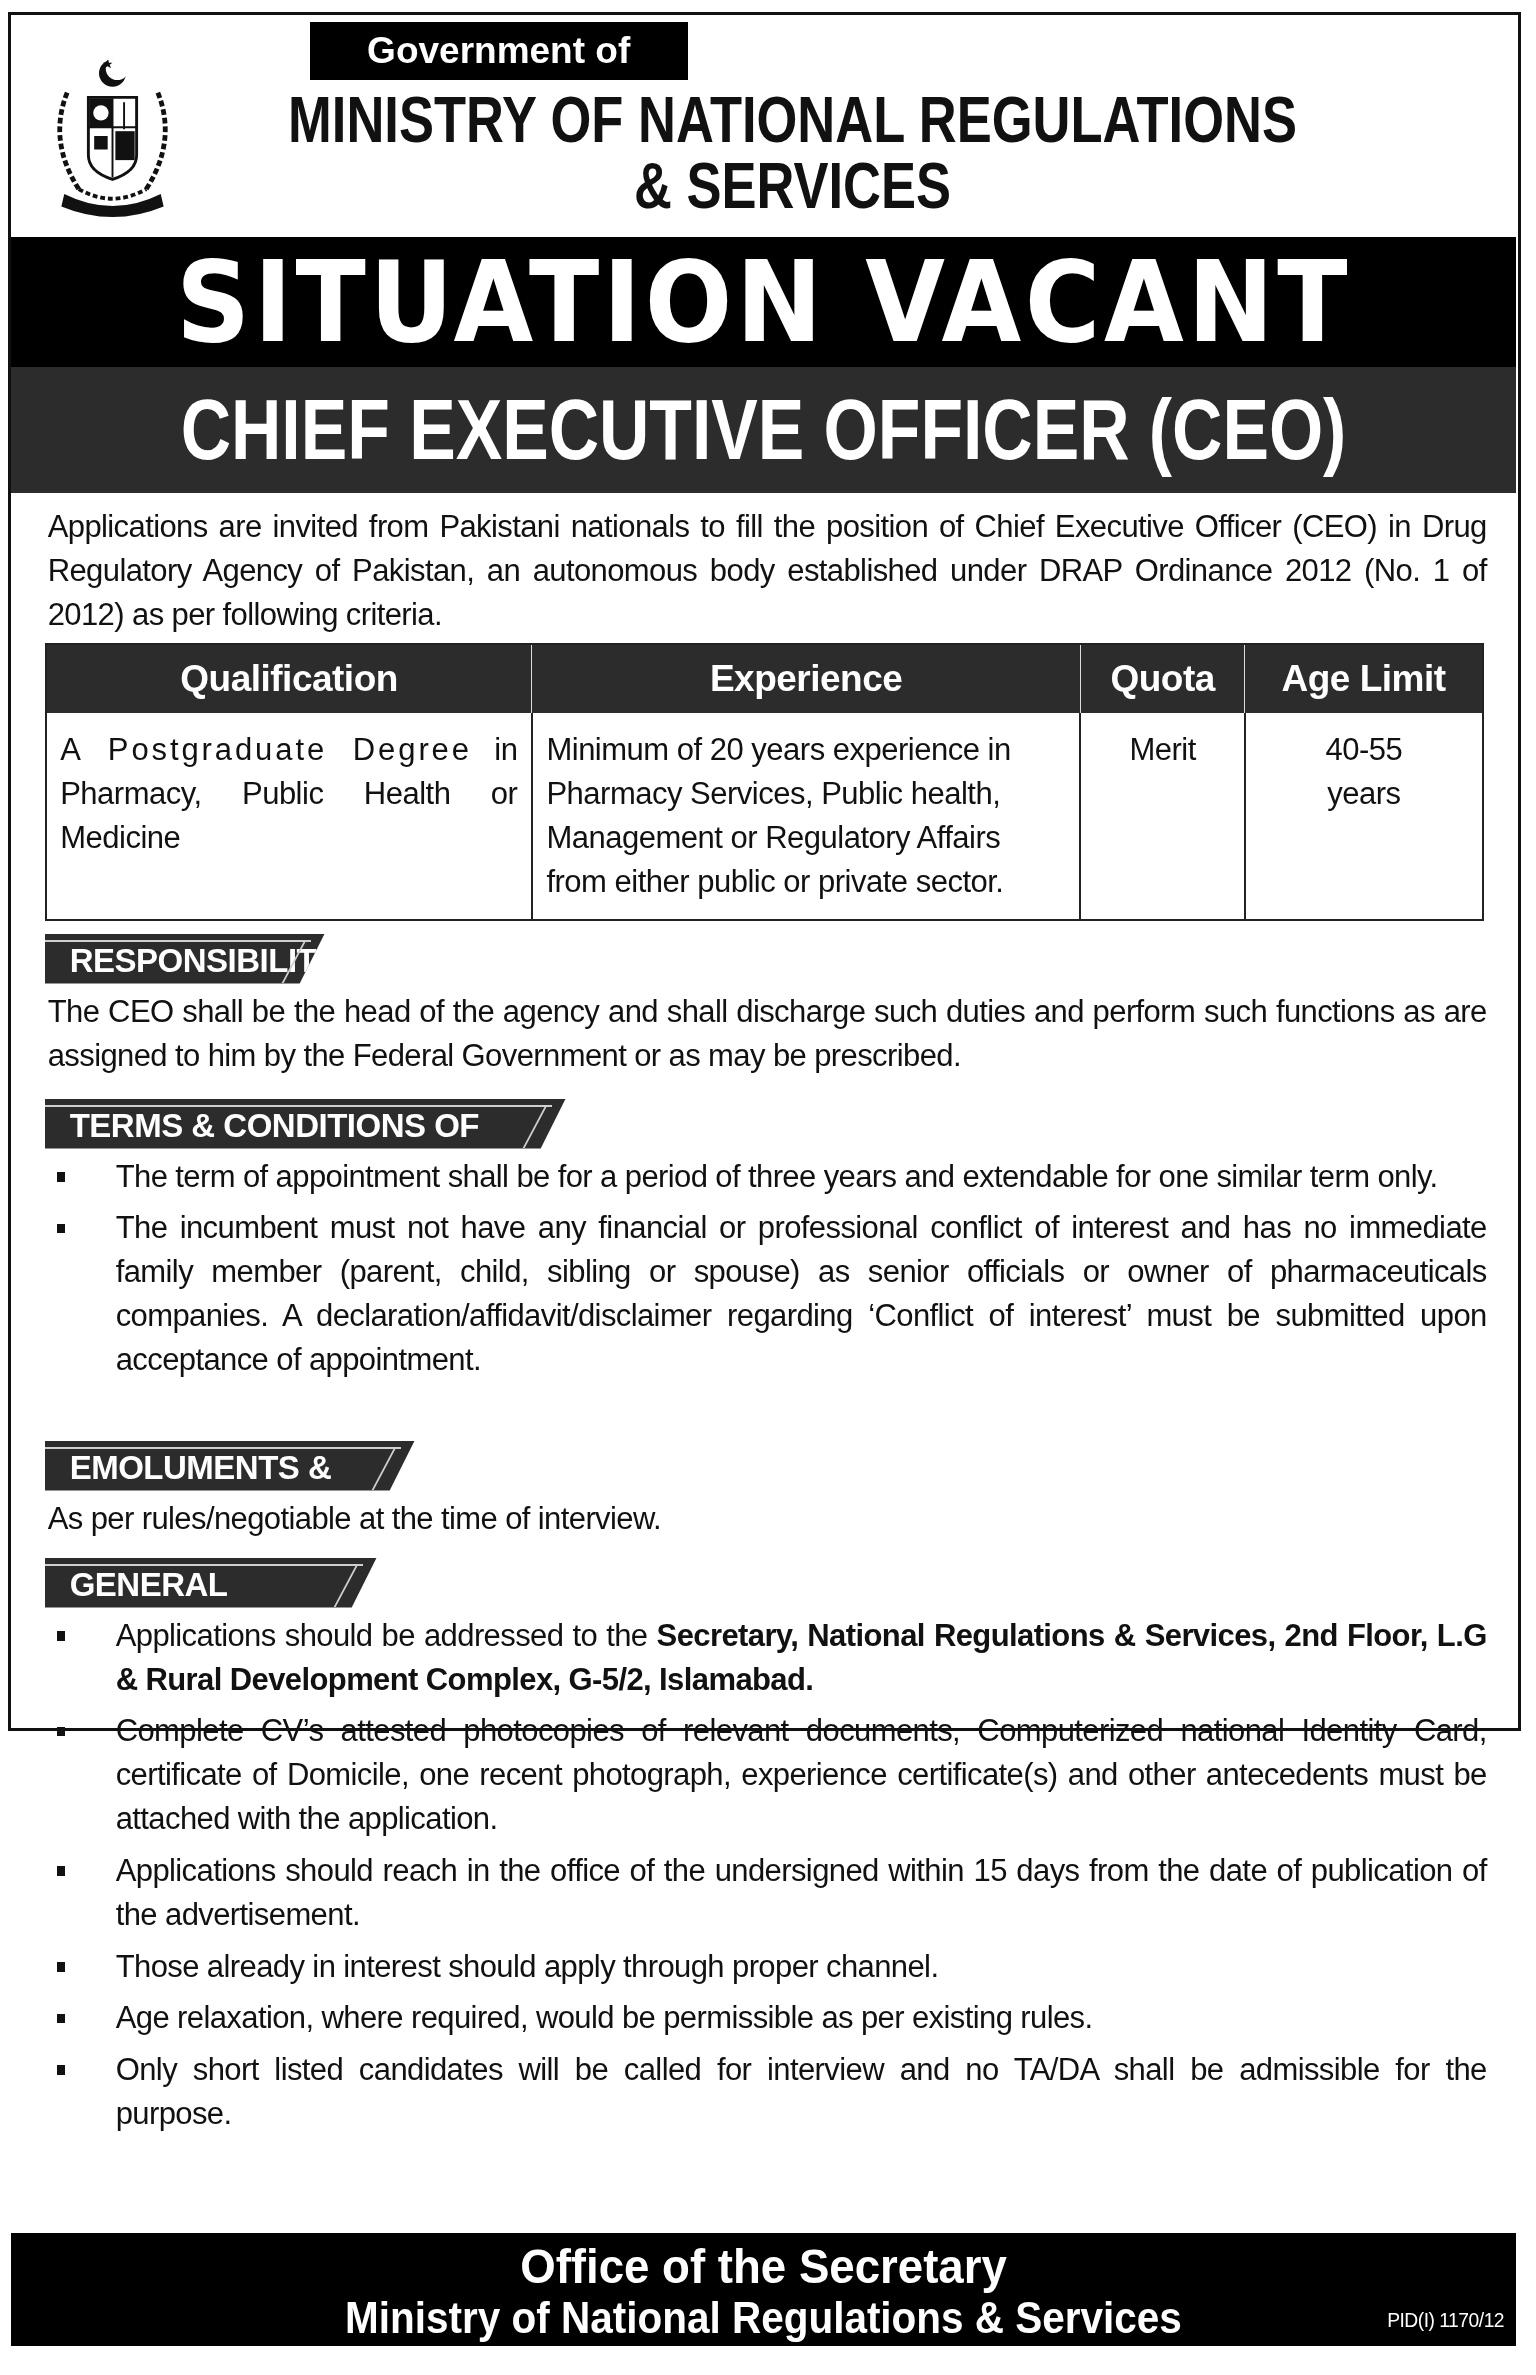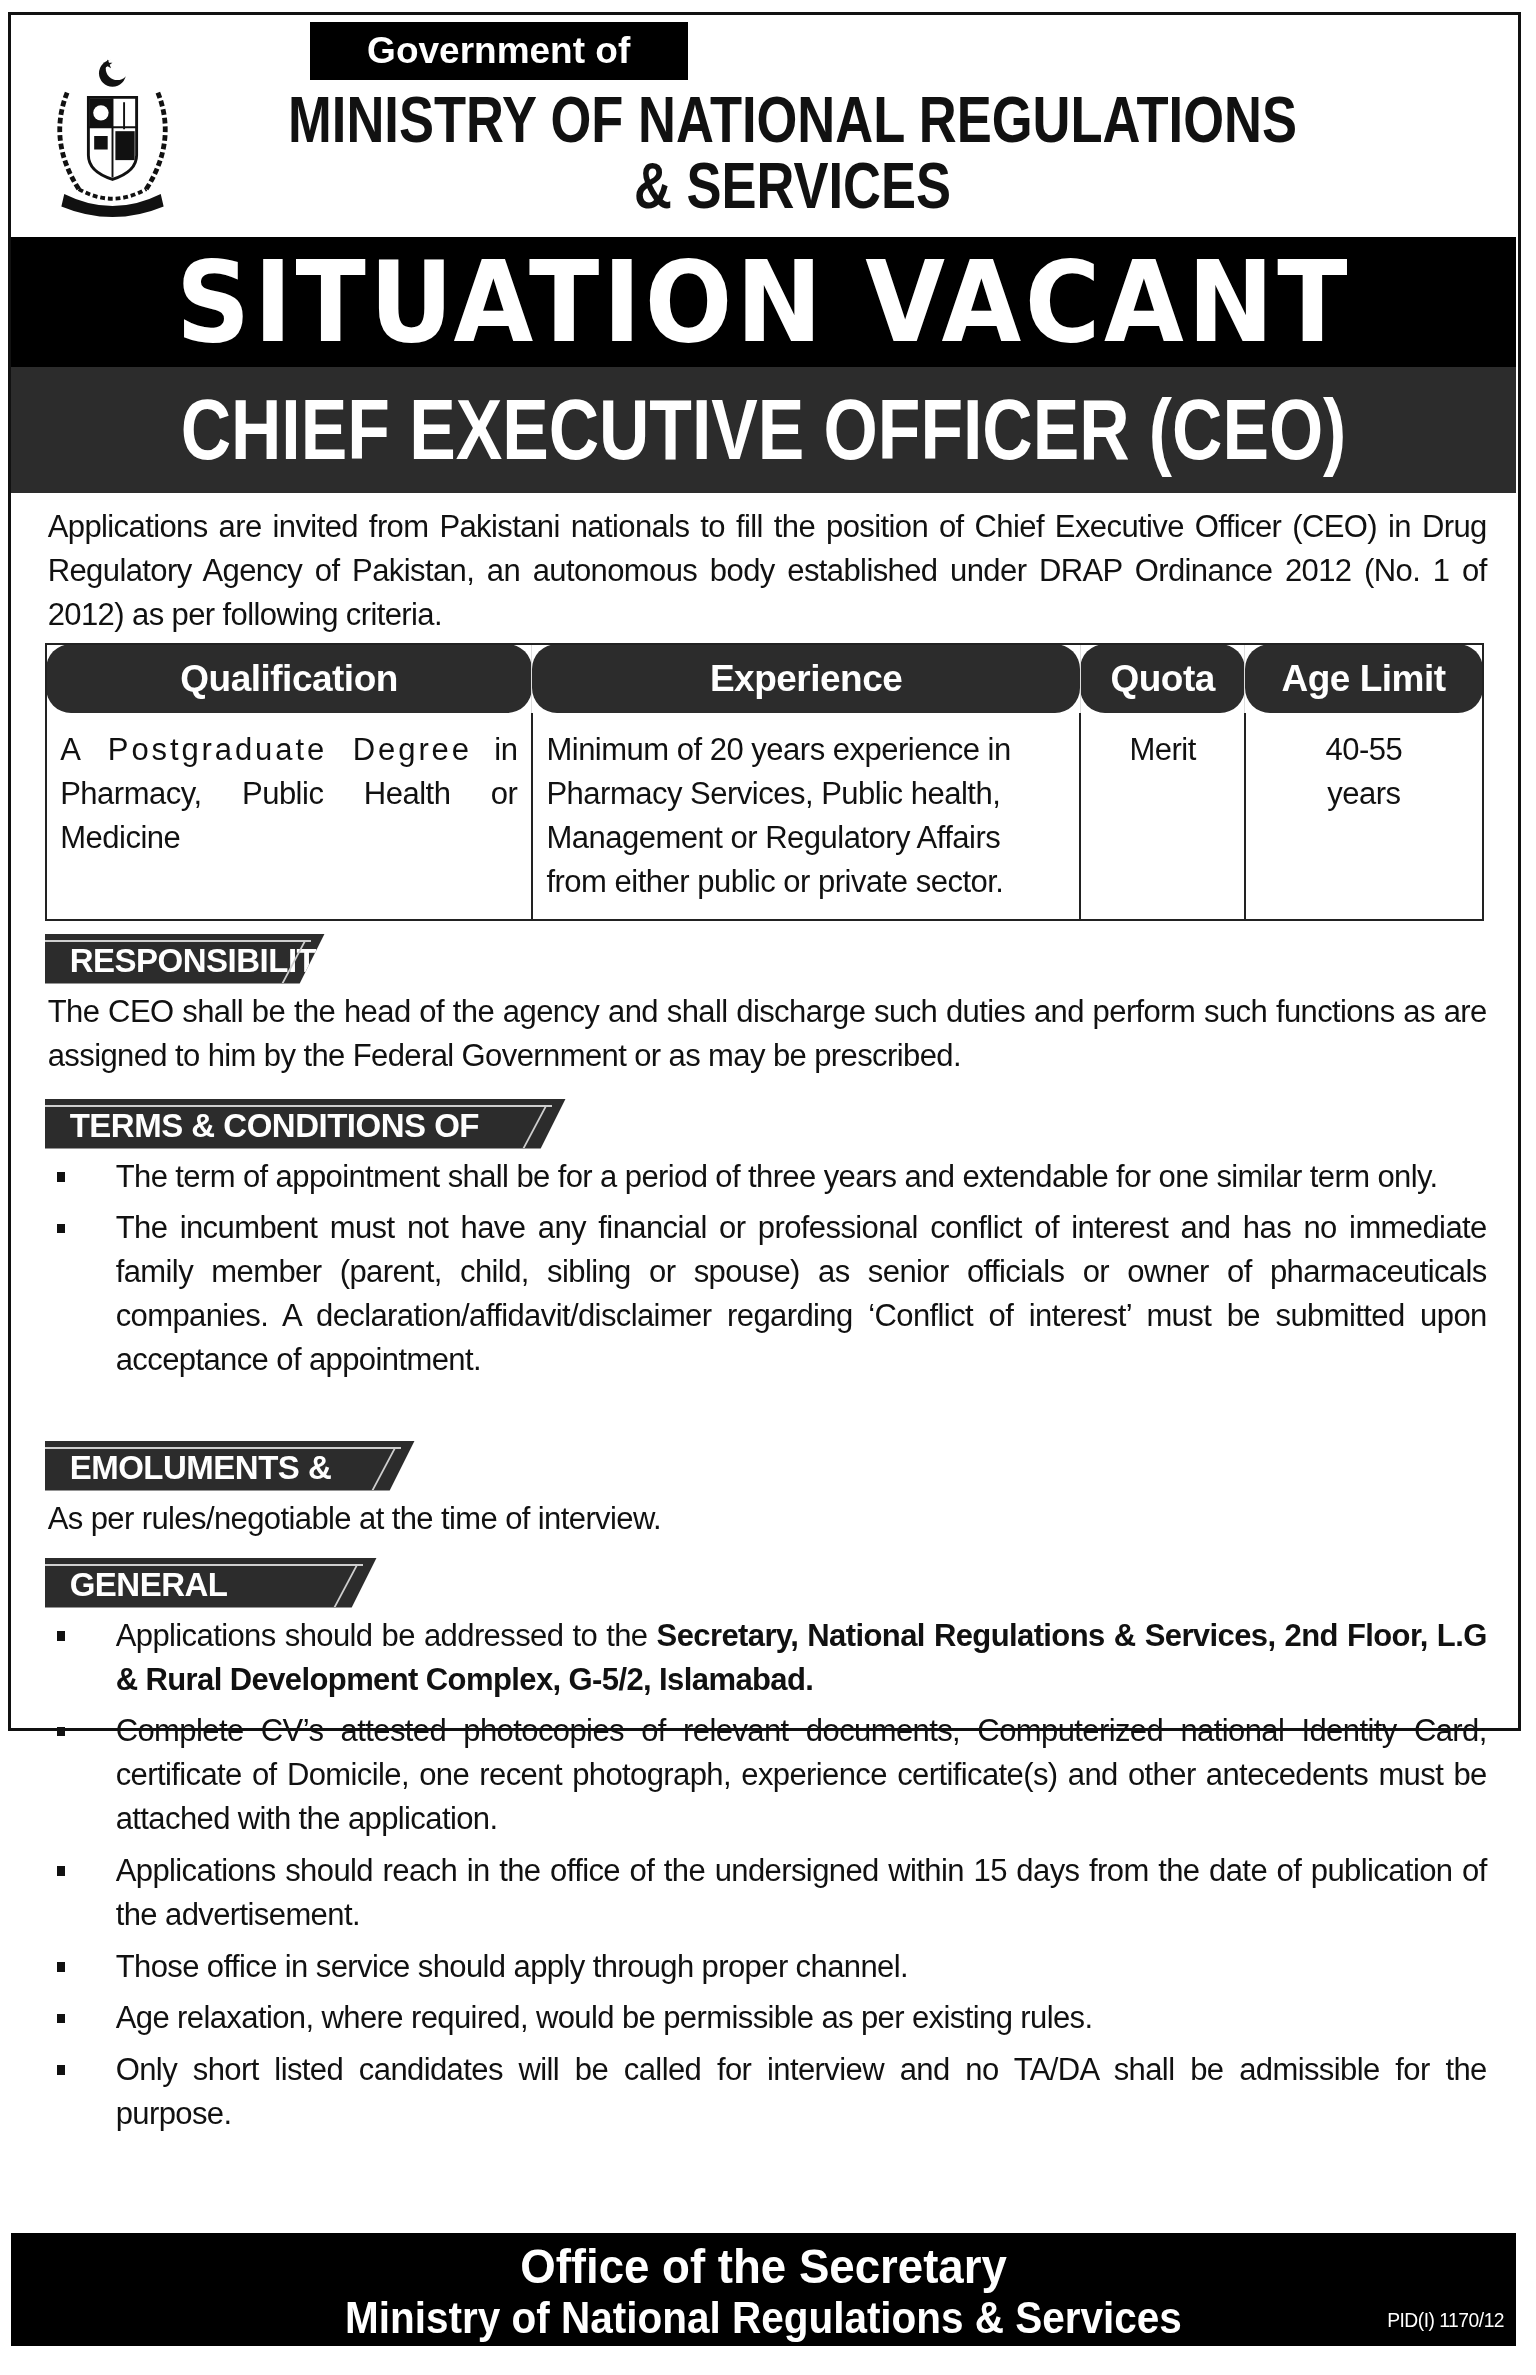--- a/index.html
+++ b/index.html
@@ -28,21 +28,21 @@
          transform: scaleX(0.82); transform-origin: 50% 0; }
 
   
   .intro { position: absolute; left: 37px; top: 490px; width: 1439px; font-size: 31px; line-height: 44px;
            letter-spacing: -0.6px; text-align: justify; }
 
   
   .criteria { position: absolute; left: 34px; top: 628px; width: 1439px; border-collapse: collapse;
               border: 2.9px solid #222; }
   .criteria th { background: #2c2c2c; color: #fff; font-weight: bold; font-size: 37px; height: 68px;
-                 border-right: 1.9px solid #ddd; padding: 0; letter-spacing: -0.5px; border-radius: 25px; }
+                 border-right: 1.9px solid #ddd; padding: 0; letter-spacing: -0.5px; }
   .criteria th:last-child { border-right: none; }
   .criteria td { vertical-align: top; font-size: 31px; line-height: 44px; padding: 15.4px 13.5px 15.4px 13.5px;
                  border-right: 2.9px solid #222; height: 154px; letter-spacing: -0.5px; }
   .criteria td:last-child { border-right: none; }
   .criteria td.c { text-align: center; }
   .criteria td.j { text-align: justify; text-align-last: left; }
   .qual-first { letter-spacing: 2.9px; margin-top: 31px; }
 
   
   .sec-tab { position: absolute; left: 34px; height: 50px; background: #2c2c2c; color: #fff;
@@ -156,21 +156,21 @@
 
   <div class="sec-tab" style="top:1426px; width:370px;">EMOLUMENTS &amp; BENEFITS</div>
   <div class="para" style="top:1482px;">As per rules/negotiable at the time of interview.</div>
 
   <div class="sec-tab" style="top:1543px; width:332px;">GENERAL INFORMATION</div>
   <ul class="bullets" style="top:1599px;">
     <li><span class="bullet"></span><span>Applications should be addressed to the </span><span class="b">Secretary, National Regulations &amp; Services, 2nd Floor, L.G &amp; Rural Development Complex, G-5/2, Islamabad.</span></li>
     <li><span class="bullet"></span><span>Complete CV’s attested photocopies of relevant documents, Computerized national Identity Card, certificate of Domicile, one recent photograph, experience certificate(s) and other antecedents must be attached with the application.</span></li>
     <li><span class="bullet"></span><span>Applications should reach in the office of the undersigned within 15 days from the date of publication of the advertisement.</span></li>
     <li><span class="bullet"></span></li>
-    <li><span class="bullet"></span><span>Those office in service should apply through proper channel.</span></li>
+    <li><span class="bullet"></span><span>Those already in interest should apply through proper channel.</span></li>
     <li><span class="bullet"></span><span>Age relaxation, where required, would be permissible as per existing rules.</span></li>
     <li><span class="bullet"></span><span>Only short listed candidates will be called for interview and no TA/DA shall be admissible for the purpose.</span></li>
   </ul>
 
   <div class="footer">
     <div class="foot-1">Office of the Secretary</div>
     <div class="foot-2">Ministry of National Regulations &amp; Services</div>
     <div class="pid">PID(I) 1170/12</div>
   </div>
 

